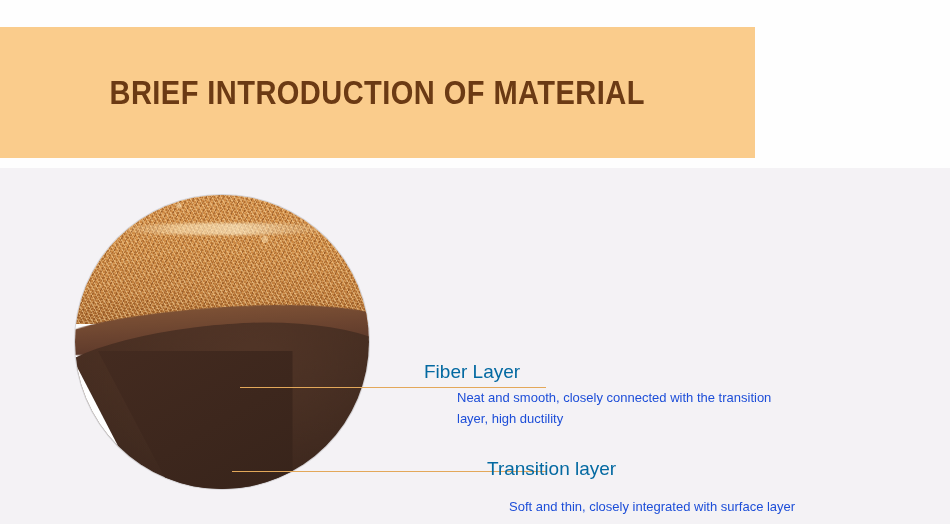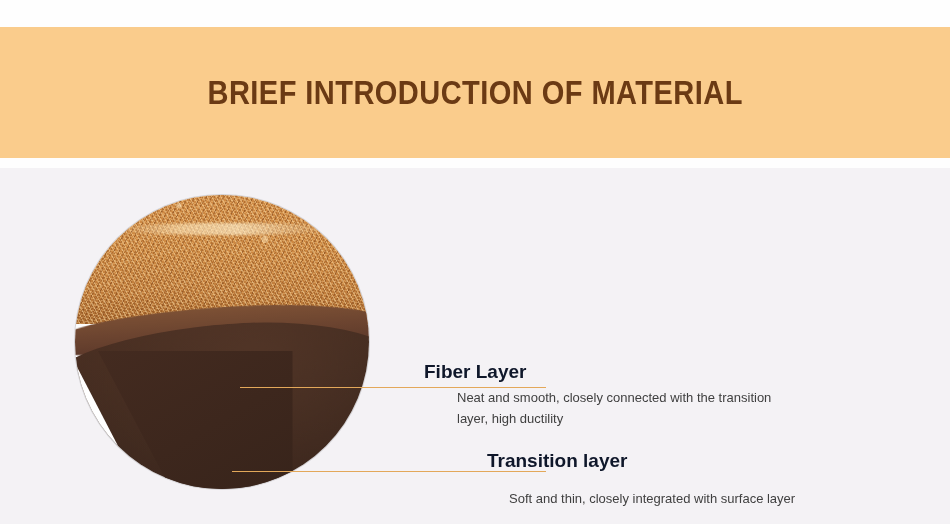--- a/index.html
+++ b/index.html
@@ -7,21 +7,21 @@
     width:950px;height:524px;
     background:#ffffff;
     font-family:"Liberation Sans", sans-serif;
     overflow:hidden;
     position:relative;
   }
   #page{position:absolute;inset:0;width:950px;height:524px;background:#fefefe;}
 
   
   .banner{
-    position:absolute;left:0;top:27px;width:950px;height:131px;
+    position:absolute;left:0;top:27px;width:755px;height:131px;
     background:#facc8c;
     display:flex;align-items:center;justify-content:center;
   }
   .banner-title{
     font-size:33px;
     font-weight:bold;
     color:#6b3a14;
     letter-spacing:.5px;
     transform:scaleX(.88);
     transform-origin:center;
@@ -86,42 +86,42 @@
   .wedge-dark{
     position:absolute;left:2%;top:53%;width:72%;height:60%;
     background:linear-gradient(150deg,#442b20 0%,#36231a 100%);
     clip-path:polygon(8% 0%, 100% 0%, 100% 100%, 52% 100%);
   }
 
   
   .callout{position:absolute;}
   .callout-heading{
     font-size:19px;
-    color:#0f172a;
-    font-weight:bold;
+    color:#0369a1;
+    font-weight:normal;
     white-space:nowrap;
     line-height:22px;
   }
   .callout-desc{
     font-size:13px;
-    color:#404040;
+    color:#1d4ed8;
     line-height:21px;
     white-space:pre-line;
   }
   .leader-line{
     position:absolute;
     height:1px;
     background:#e3a85a;
   }
 
   #g1{left:424px;top:193px;}
   #g1 .callout-desc{margin-top:4px;margin-left:33px;width:370px;}
   #l1{left:240px;top:219px;width:306px;}
 
-  #g2{left:487px;top:282px;}
+  #g2{left:487px;top:290px;}
   #g2 .callout-desc{margin-top:16px;margin-left:22px;width:360px;}
   #l2{left:232px;top:303px;width:314px;}
 </style>
 </head>
 <body>
 
 <div id="page">
 
   <div class="banner">
     <div class="banner-title">BRIEF INTRODUCTION OF MATERIAL</div>

